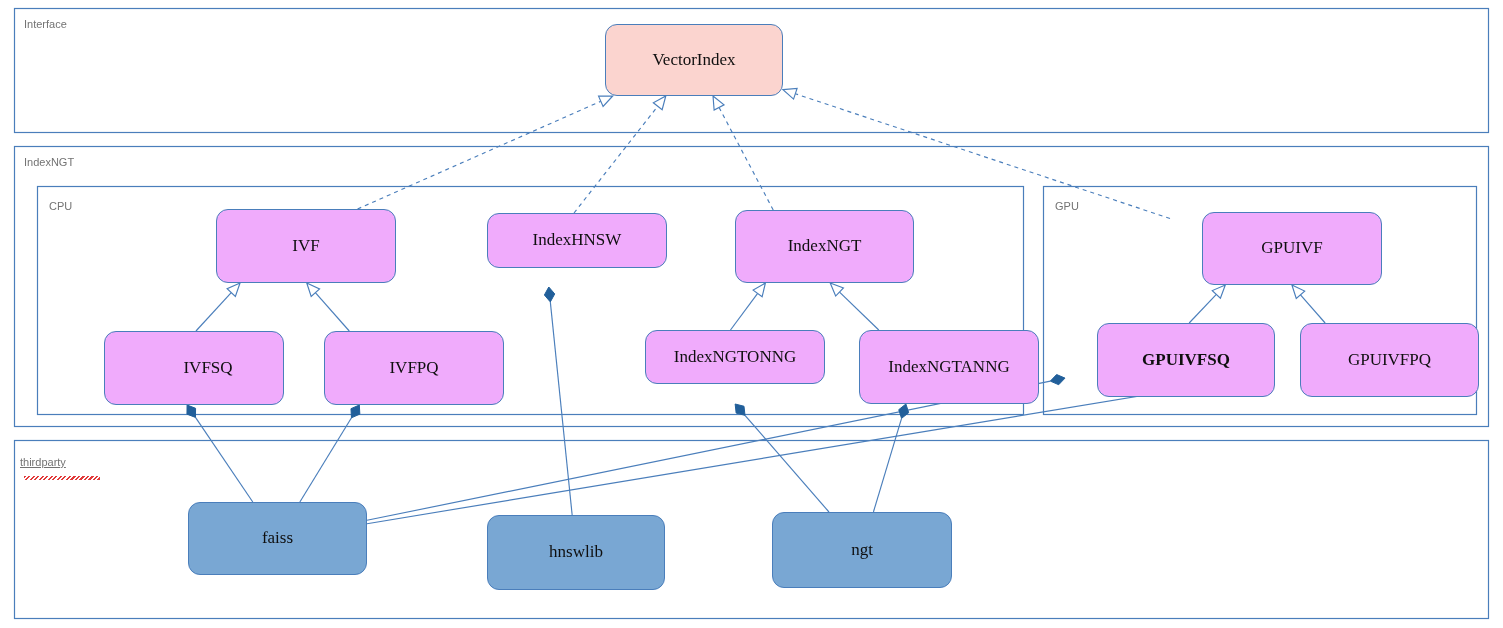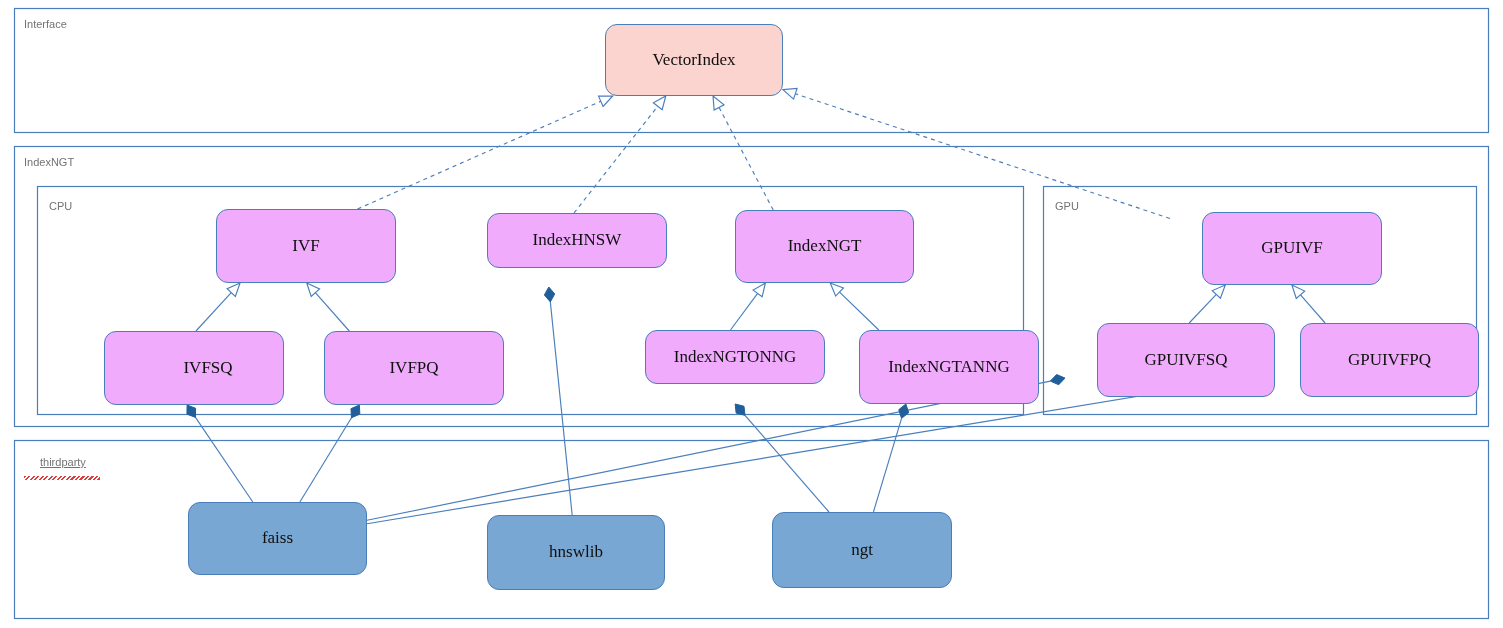--- a/index.html
+++ b/index.html
@@ -80,21 +80,21 @@
       <polygon points="548.7917355371901,287 554.7292341595685,293.93080876299837 550.3209168495168,301.9218499025433 544.3834182271385,294.9910411395449" fill="#215f9a" stroke="#215f9a" stroke-width="1"></polygon>
       <line x1="828.983606557377" y1="512" x2="744.9856252478731" y2="415.32307811547673" stroke="#4a7ebb" stroke-width="1.15"></line>
       <polygon points="735.1475409836065,404 743.9919168624384,406.25100317945925 744.9856252478731,415.32307811547673 736.1412493690412,413.0720749360175" fill="#215f9a" stroke="#215f9a" stroke-width="1"></polygon>
       <line x1="873.4207650273224" y1="512" x2="901.5623619782632" y2="418.36523196323355" stroke="#4a7ebb" stroke-width="1.15"></line>
       <polygon points="905.8797814207651,404 908.7010187801018,412.6793213883508 901.5623619782632,418.36523196323355 898.7411246189265,409.68591057488277" fill="#215f9a" stroke="#215f9a" stroke-width="1"></polygon>
     </svg>
 
   <div id="pkg-layer">
       <div class="pkg-label" style="left: 24px; top: 18px;">Interface</div>
       <div class="pkg-label" style="left: 24px; top: 156px;">IndexNGT</div>
-      <div class="pkg-label underlined" style="left: 40px; top: 456px;">thirdparty</div>
+      <div class="pkg-label underlined" style="left: 20px; top: 456px;">thirdparty</div>
       <div class="spell" style="left: 24px; top: 476px; width: 76px;"></div>
       <div class="pkg-label" style="left: 49px; top: 200px;">CPU</div>
       <div class="pkg-label" style="left: 1055px; top: 200px;">GPU</div>
     </div>
   <div id="node-layer">
       <div class="node iface" style="left: 605px; top: 24px; width: 178px; height: 72px;">
         <span>VectorIndex</span>
       </div>
       <div class="node impl" style="left: 184px; top: 209px; width: 180px; height: 74px;">
         <span>IVF</span>
@@ -113,21 +113,21 @@
       </div>
       <div class="node impl" style="left: 292px; top: 331px; width: 180px; height: 74px;">
         <span>IVFPQ</span>
       </div>
       <div class="node impl" style="left: 613px; top: 330px; width: 180px; height: 54px;">
         <span>IndexNGTONNG</span>
       </div>
       <div class="node impl" style="left: 827px; top: 330px; width: 180px; height: 74px;">
         <span>IndexNGTANNG</span>
       </div>
-      <div class="node impl" style="left: 1065px; top: 323px; width: 178px; height: 74px;">
+      <div class="node impl" style="left: 1065px; top: 323px; width: 178px; height: 74px; font-weight: bold;">
         <span>GPUIVFSQ</span>
       </div>
       <div class="node impl" style="left: 1268px; top: 323px; width: 179px; height: 74px;">
         <span>GPUIVFPQ</span>
       </div>
       <div class="node third" style="left: 188px; top: 502px; width: 179px; height: 73px;">
         <span>faiss</span>
       </div>
       <div class="node third" style="left: 487px; top: 515px; width: 178px; height: 75px;">
         <span>hnswlib</span>

